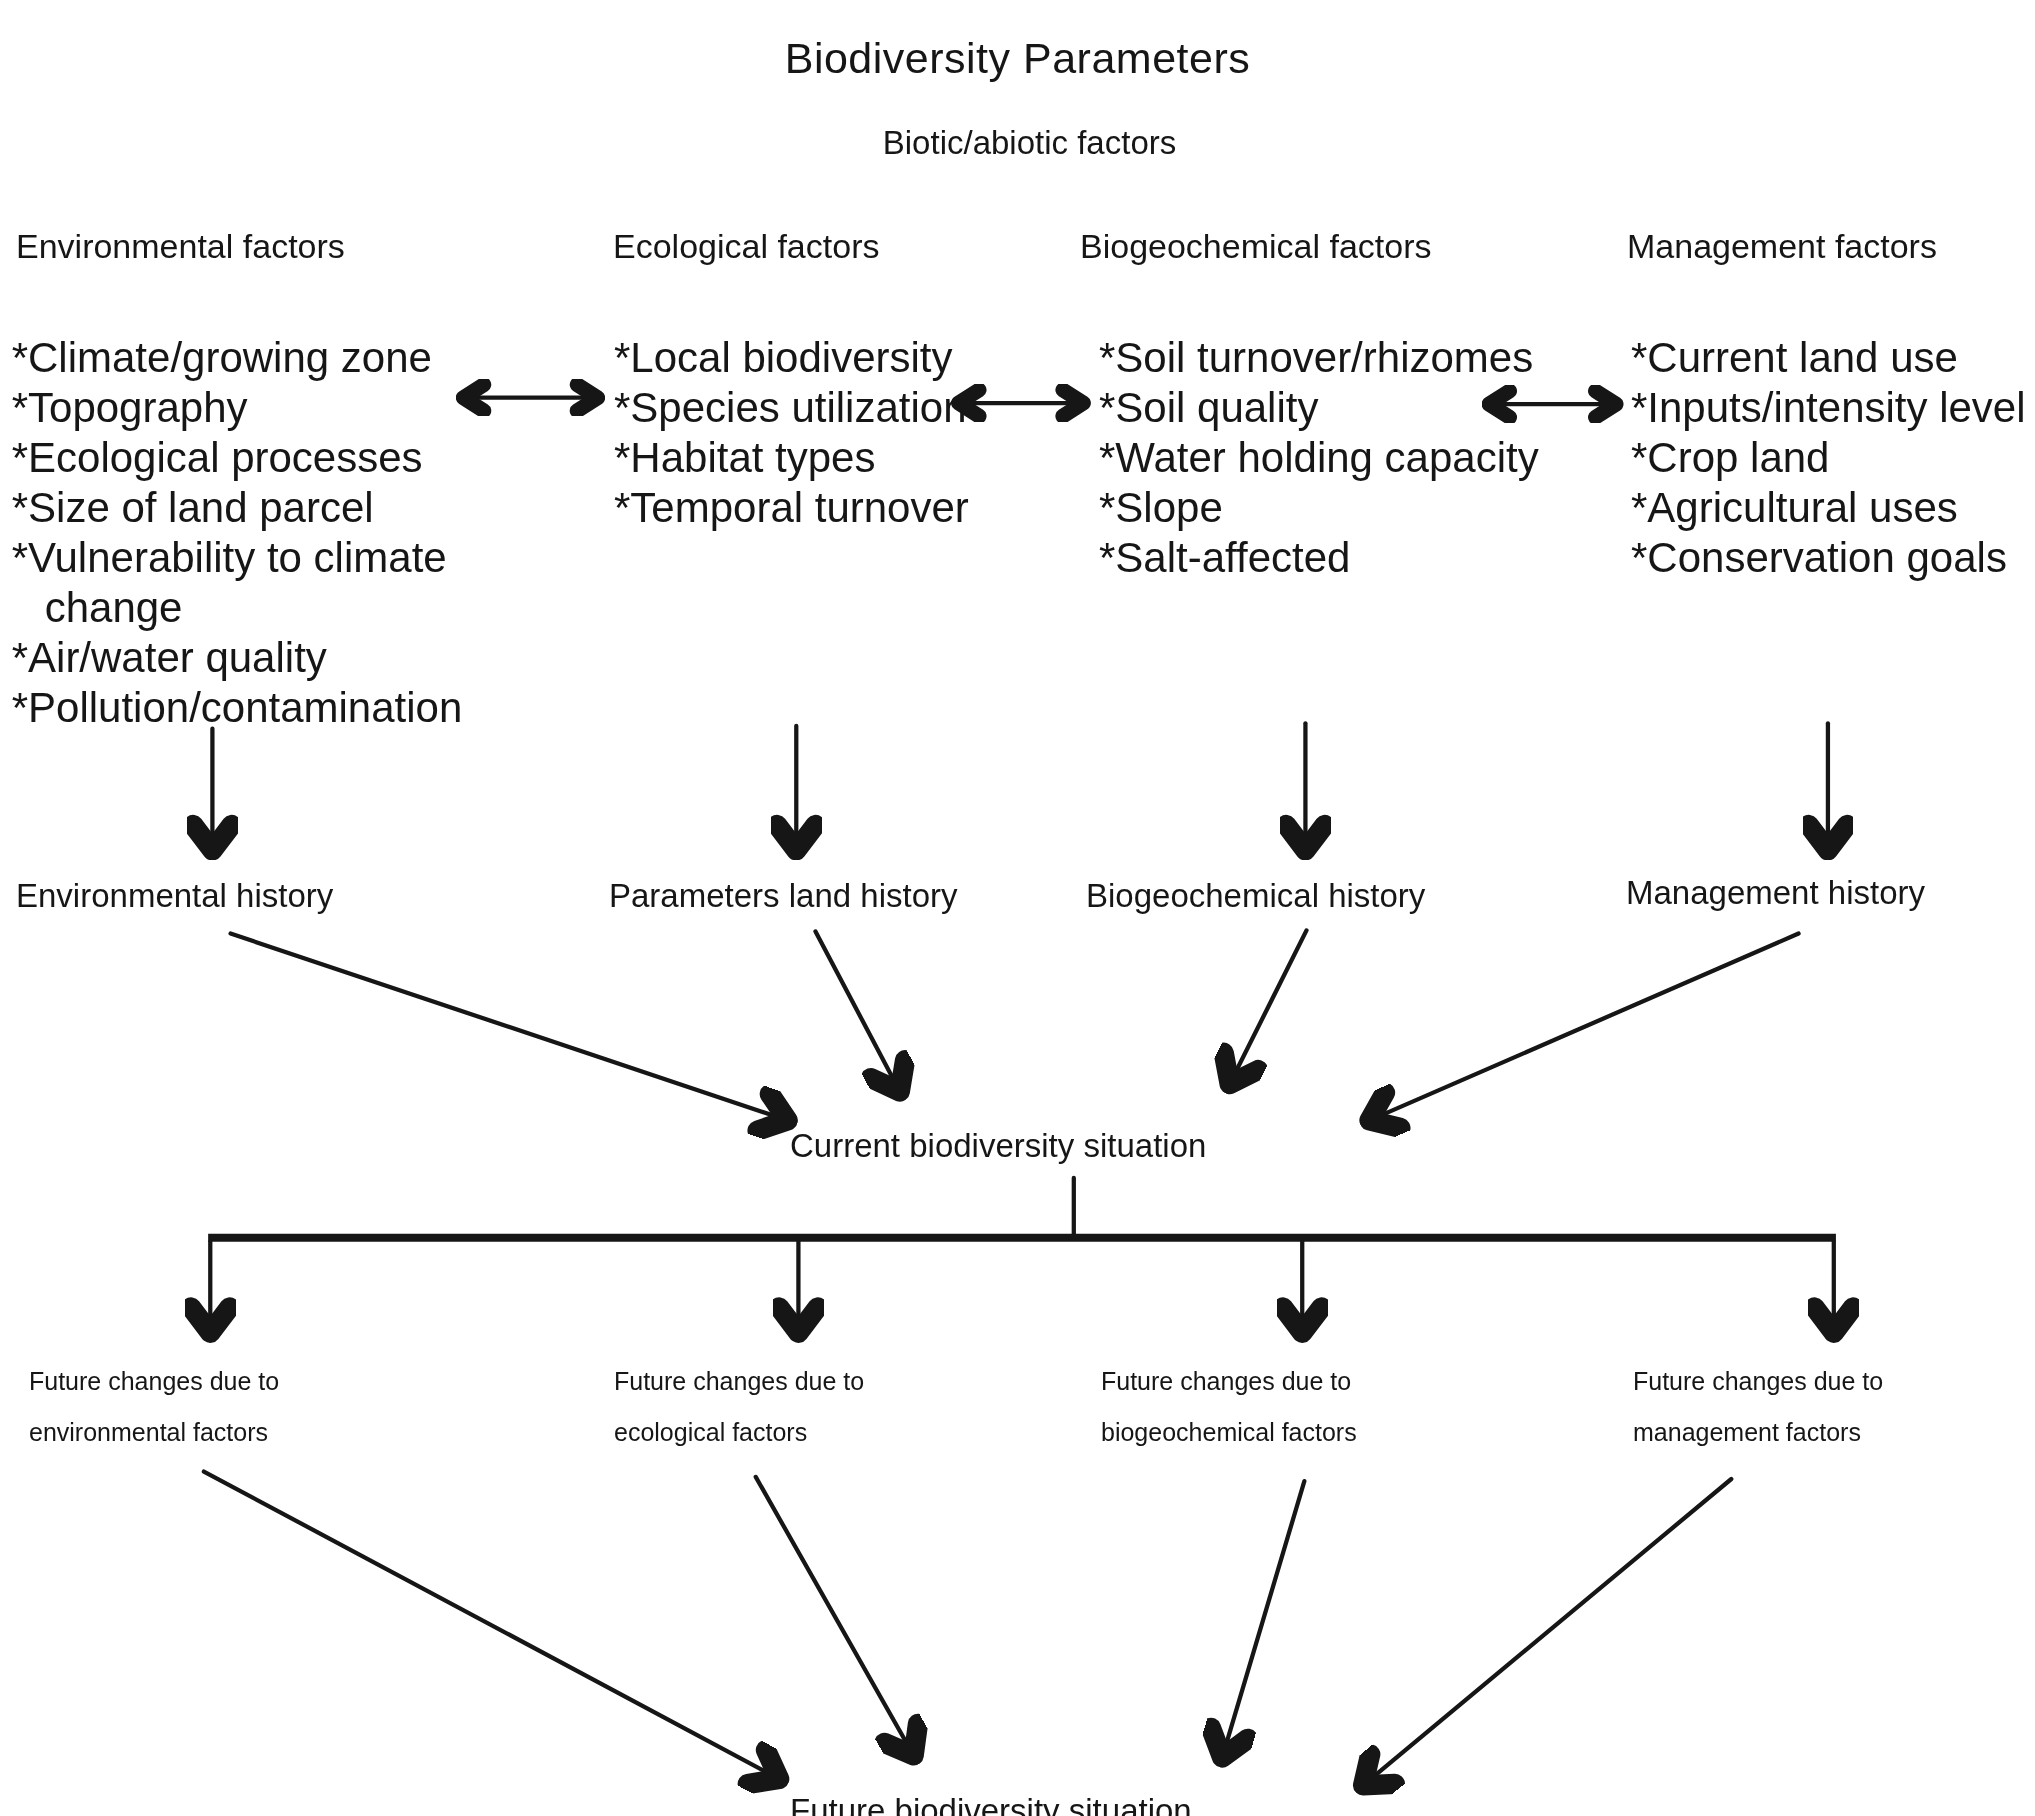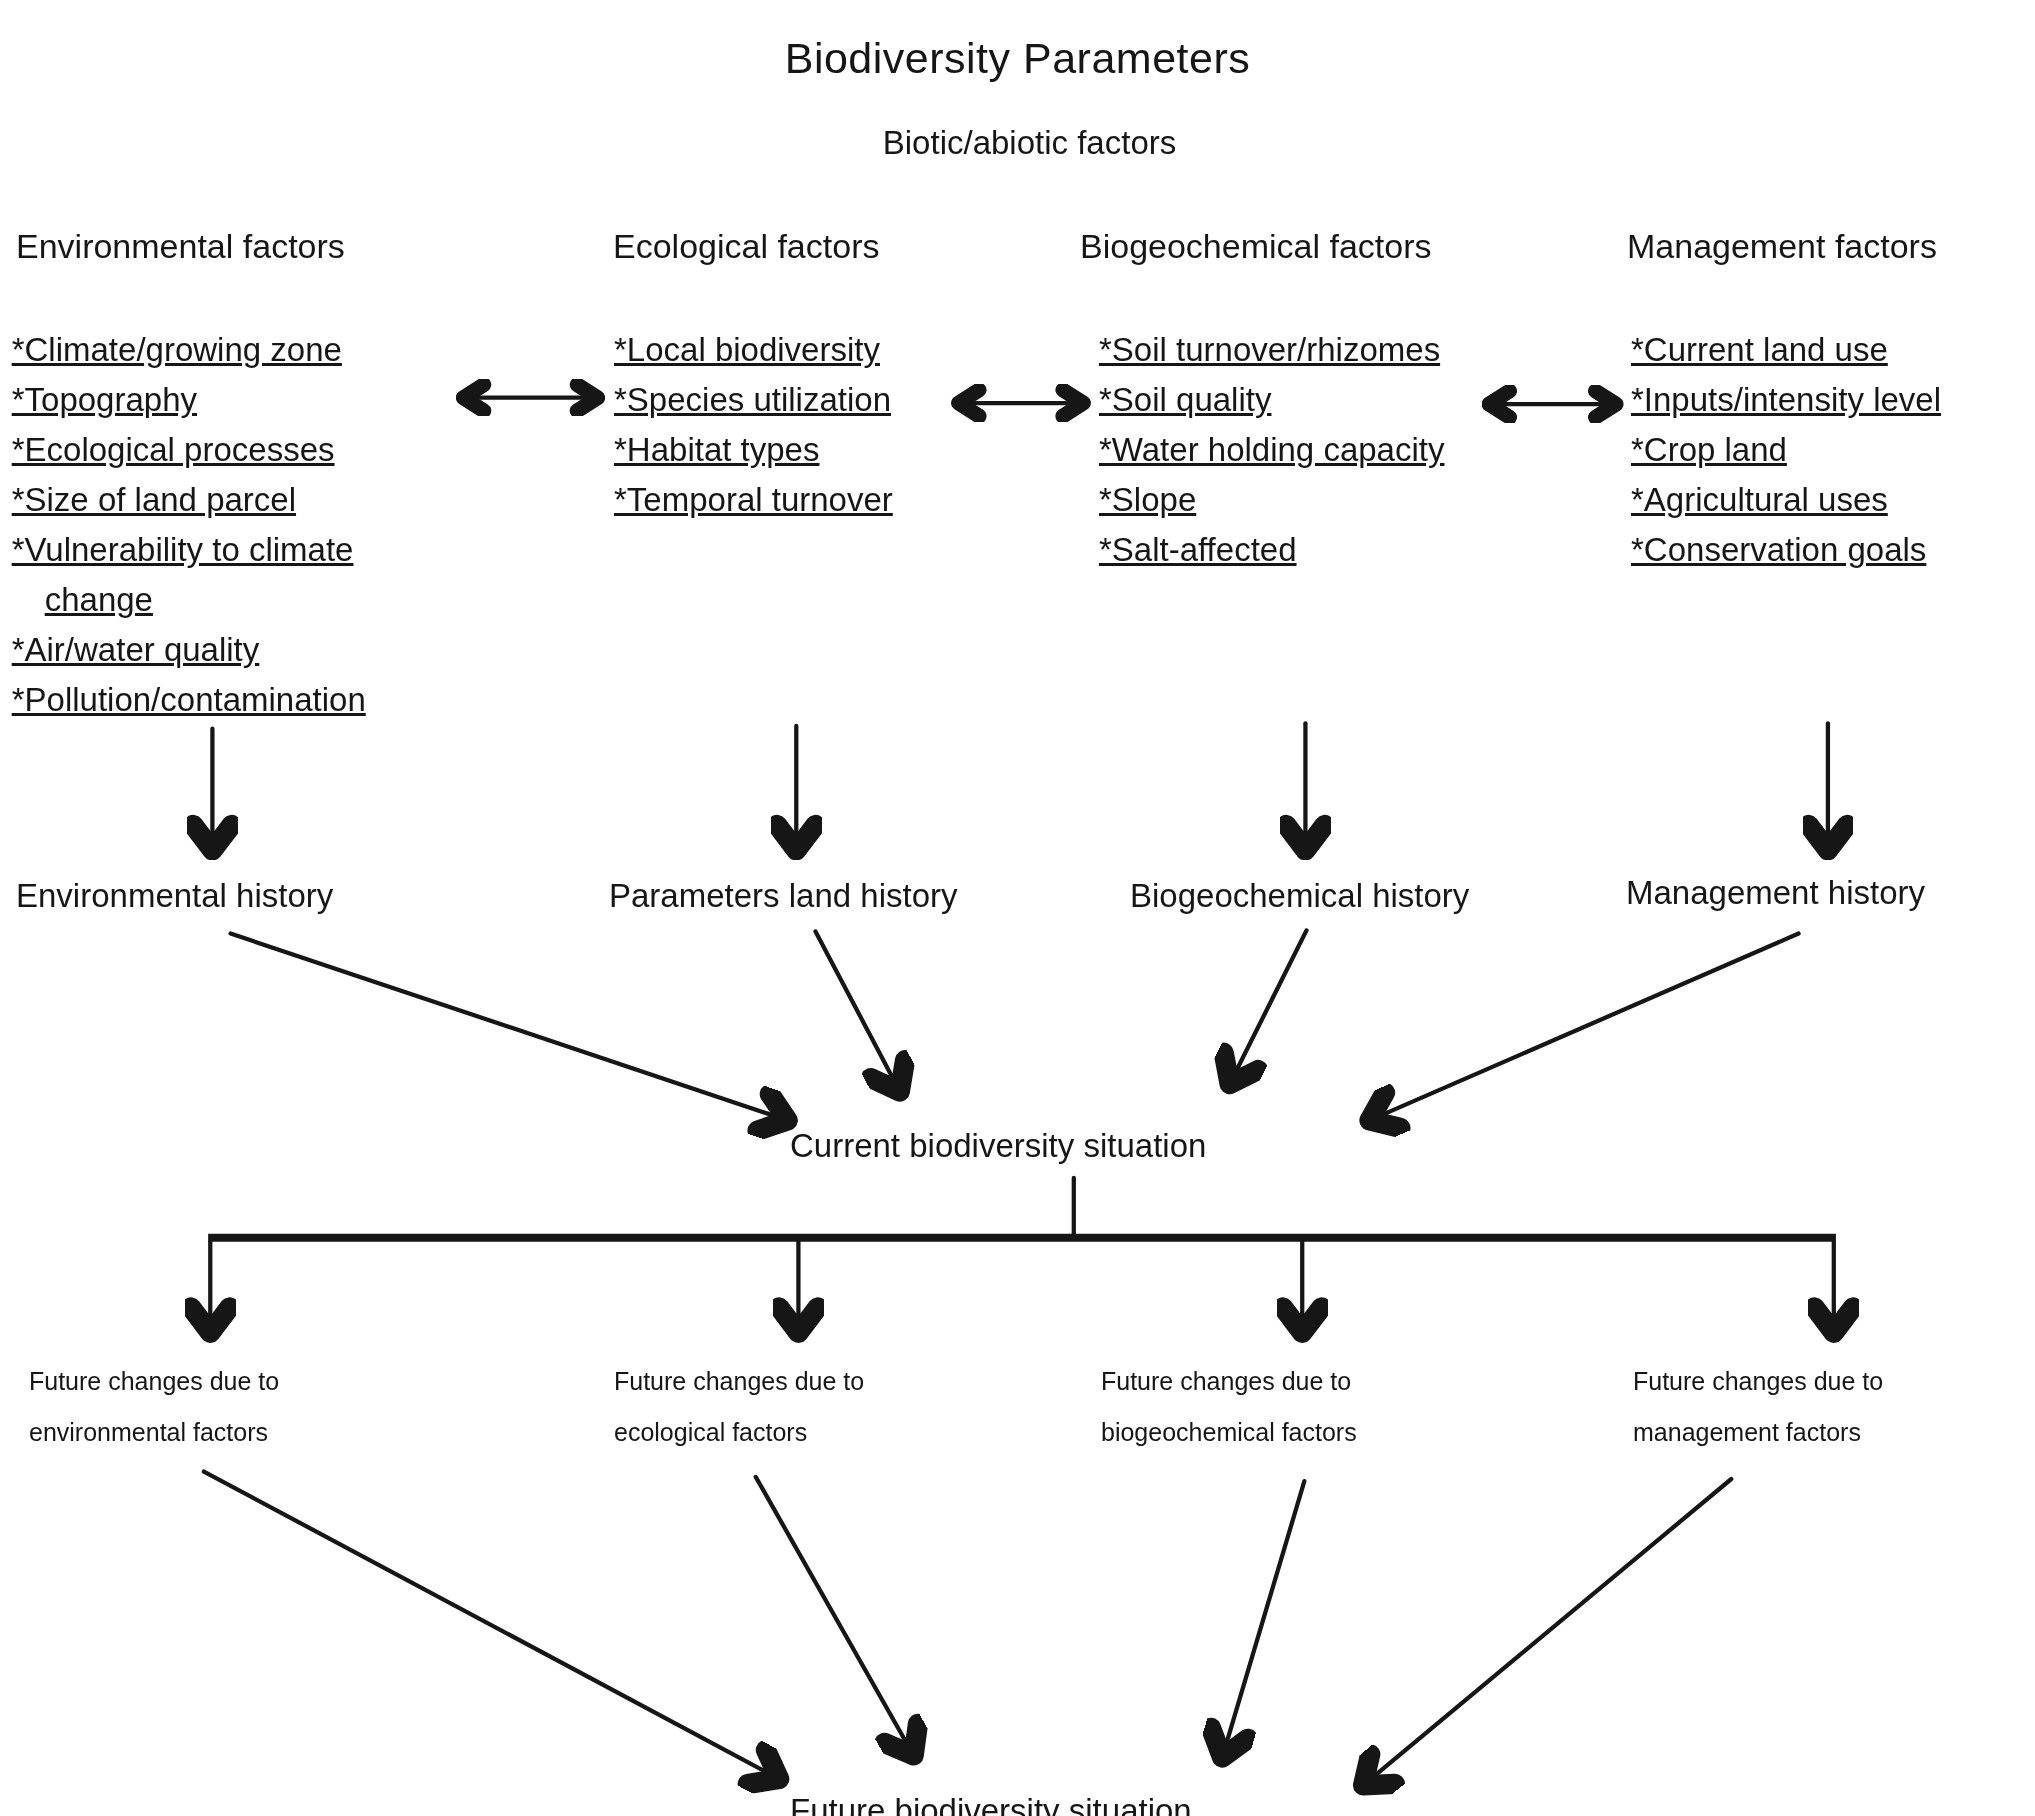--- a/index.html
+++ b/index.html
@@ -30,25 +30,24 @@
     text-align: center;
     font-size: 33px;
     white-space: nowrap;
   }
   .col-header {
     top: 203px;
     font-size: 34px;
     white-space: nowrap;
   }
   .factor-list {
-    top: 301px;
-    font-size: 33px;
+    top: 309px;
+    font-size: 42px;
     line-height: 50px;
     white-space: nowrap;
-    text-decoration: underline;
   }
   .factor-list .indent { padding-left: 33px; }
   .history-label {
     top: 853px;
     font-size: 33px;
     white-space: nowrap;
   }
   .center-label {
     left: 790px; width: 566px;
     font-size: 33px;
@@ -156,21 +155,21 @@
   <div class="abs factor-list" style="left:1631px">
     <div>*Current land use</div>
     <div>*Inputs/intensity level</div>
     <div>*Crop land</div>
     <div>*Agricultural uses</div>
     <div>*Conservation goals</div>
   </div>
 
   <div class="abs history-label" style="left:16px">Environmental history</div>
   <div class="abs history-label" style="left:609px">Parameters land history</div>
-  <div class="abs history-label" style="left:1130px">Biogeochemical history</div>
+  <div class="abs history-label" style="left:1086px">Biogeochemical history</div>
   <div class="abs history-label" style="left:1626px; top:850px">Management history</div>
 
   <div id="current-label" class="abs center-label">Current biodiversity situation</div>
 
   <div class="abs future-changes" style="left:29px">
     <div>Future changes due to</div>
     <div>environmental factors</div>
   </div>
   <div class="abs future-changes" style="left:614px">
     <div>Future changes due to</div>

